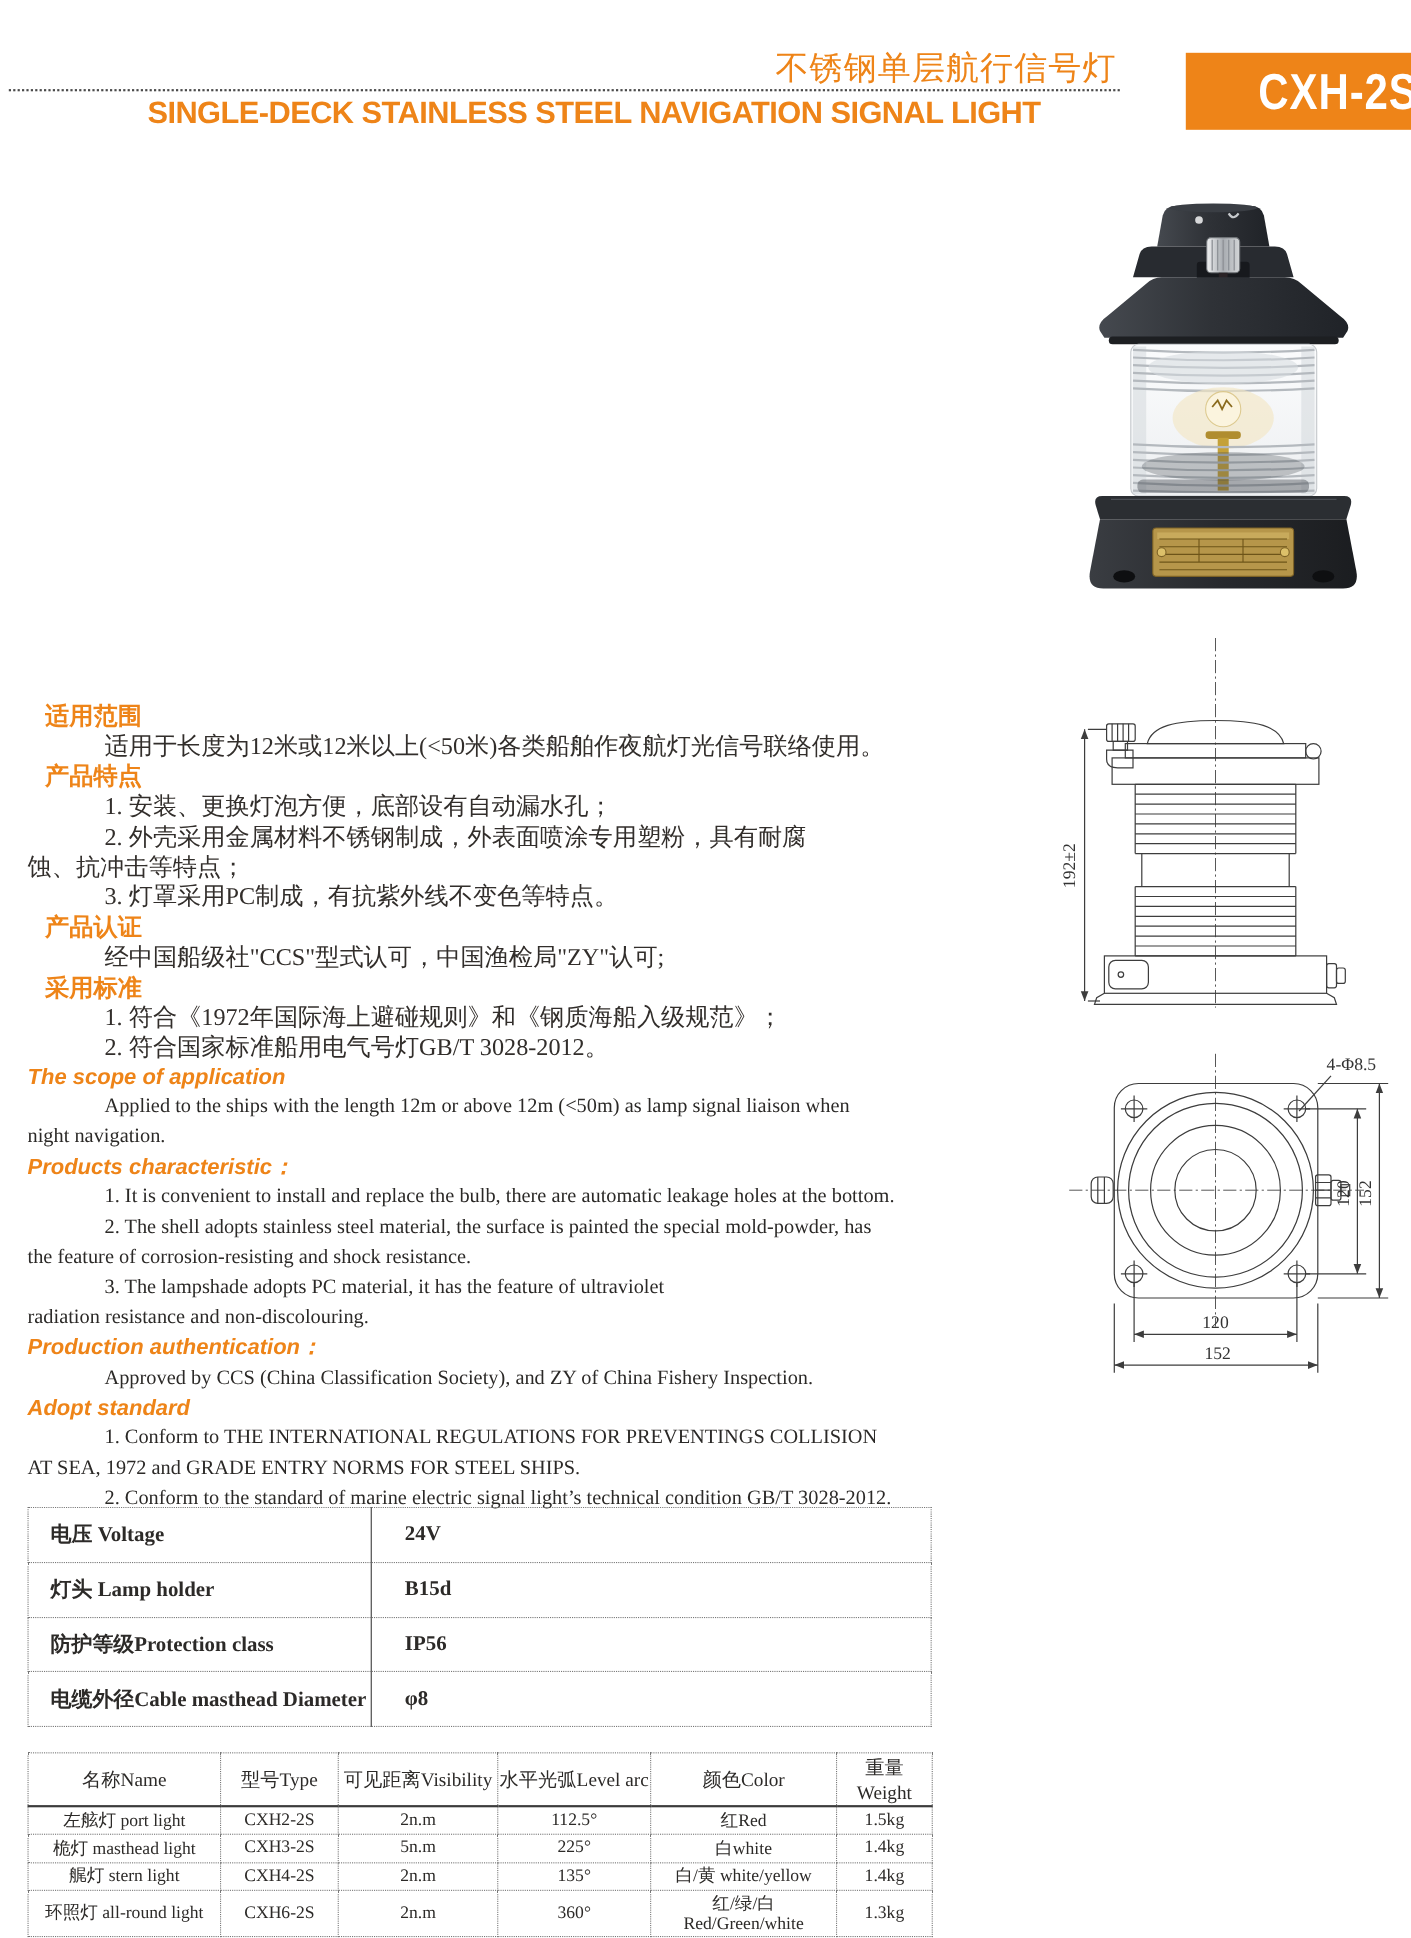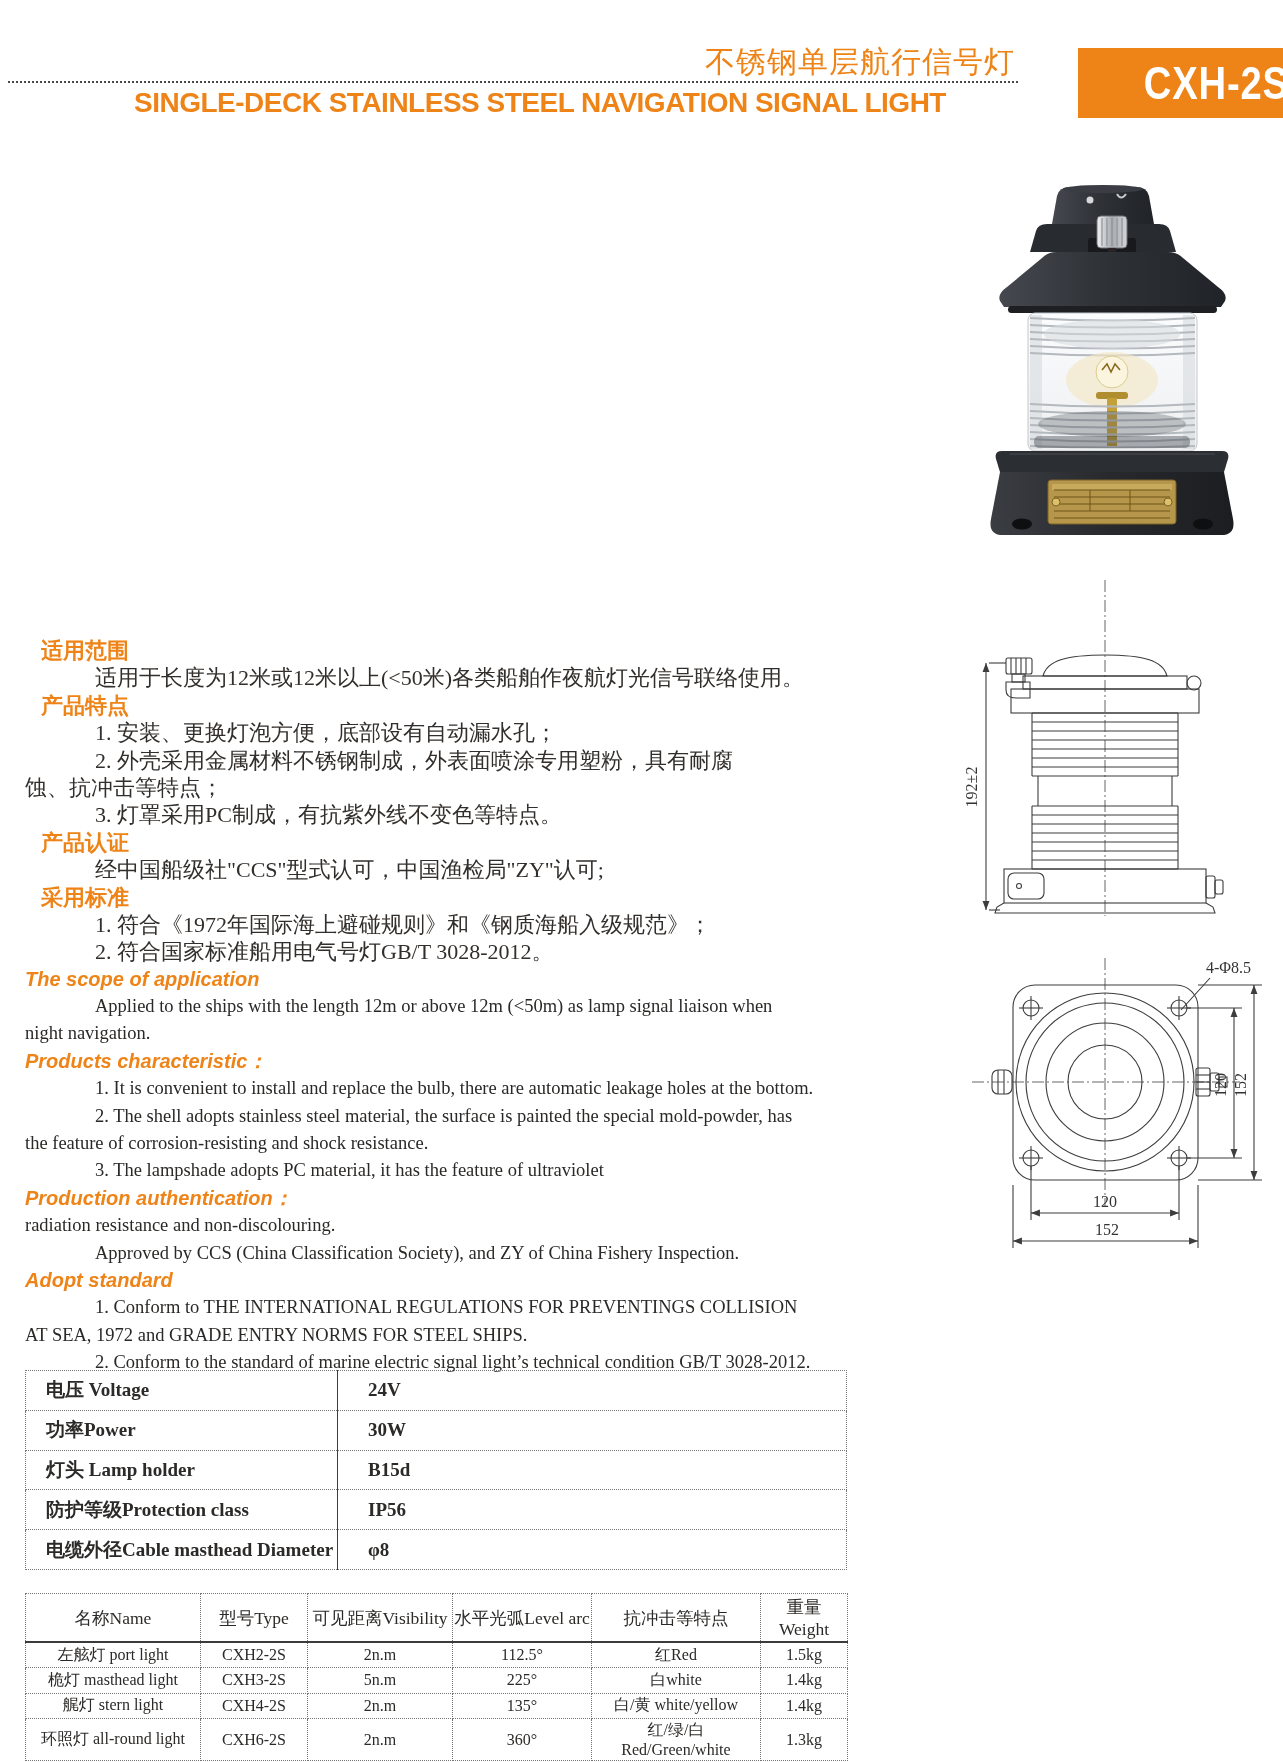--- a/index.html
+++ b/index.html
@@ -187,22 +187,22 @@
     <div class="line b-cn ind">1. 符合《1972年国际海上避碰规则》和《钢质海船入级规范》；</div>
     <div class="line b-cn ind">2. 符合国家标准船用电气号灯GB/T 3028-2012。</div>
     <div class="line h-en">The scope of application</div>
     <div class="line b-en ind">Applied to the ships with the length 12m or above 12m (&lt;50m) as lamp signal liaison when</div>
     <div class="line b-en">night navigation.</div>
     <div class="line h-en">Products characteristic：</div>
     <div class="line b-en ind">1. It is convenient to install and replace the bulb, there are automatic leakage holes at the bottom.</div>
     <div class="line b-en ind">2. The shell adopts stainless steel material, the surface is painted the special mold-powder, has</div>
     <div class="line b-en">the feature of corrosion-resisting and shock resistance.</div>
     <div class="line b-en ind">3. The lampshade adopts PC material, it has the feature of ultraviolet</div>
+    <div class="line b-en">radiation resistance and non-discolouring.</div>
     <div class="line h-en">Production authentication：</div>
-    <div class="line b-en">radiation resistance and non-discolouring.</div>
     <div class="line b-en ind">Approved by CCS (China Classification Society), and ZY of China Fishery Inspection.</div>
     <div class="line h-en">Adopt standard</div>
     <div class="line b-en ind">1. Conform to THE INTERNATIONAL REGULATIONS FOR PREVENTINGS COLLISION</div>
     <div class="line b-en">AT SEA, 1972 and GRADE ENTRY NORMS FOR STEEL SHIPS.</div>
     <div class="line b-en ind">2.  Conform to the standard of marine electric signal light’s technical condition GB/T 3028-2012.</div>
   </div>
 
   <svg class="abs" style="left:930px;top:568px;" width="340" height="352" viewBox="930 568 340 352">
     <defs>
       <marker id="arrA" viewBox="0 0 10 10" refX="9" refY="5" markerWidth="9" markerHeight="9" orient="auto-start-reverse">
@@ -317,24 +317,20 @@
     </g>
   </svg>
 
   <table class="spec">
     <tbody>
       <tr>
         <td class="sl">电压 Voltage</td>
         <td class="sv">24V</td>
       </tr>
       <tr>
-        <td class="sl">功率Power</td>
-        <td class="sv">30W</td>
-      </tr>
-      <tr>
         <td class="sl">灯头 Lamp holder</td>
         <td class="sv">B15d</td>
       </tr>
       <tr>
         <td class="sl">防护等级Protection class</td>
         <td class="sv">IP56</td>
       </tr>
       <tr>
         <td class="sl">电缆外径Cable masthead Diameter</td>
         <td class="sv">φ8</td>
@@ -350,21 +346,21 @@
       <col style="width:139px">
         <col style="width:169px">
         <col style="width:87px">
     </colgroup>
     <thead>
       <tr>
         <th>名称Name</th>
         <th>型号Type</th>
         <th>可见距离Visibility</th>
         <th>水平光弧Level arc</th>
-        <th>抗冲击等特点</th>
+        <th>颜色Color</th>
         <th>重量Weight</th>
       </tr>
     </thead>
     <tbody>
       <tr>
         <td>左舷灯 port light</td>
         <td>CXH2-2S</td>
         <td>2n.m</td>
         <td>112.5°</td>
         <td>红Red</td>

